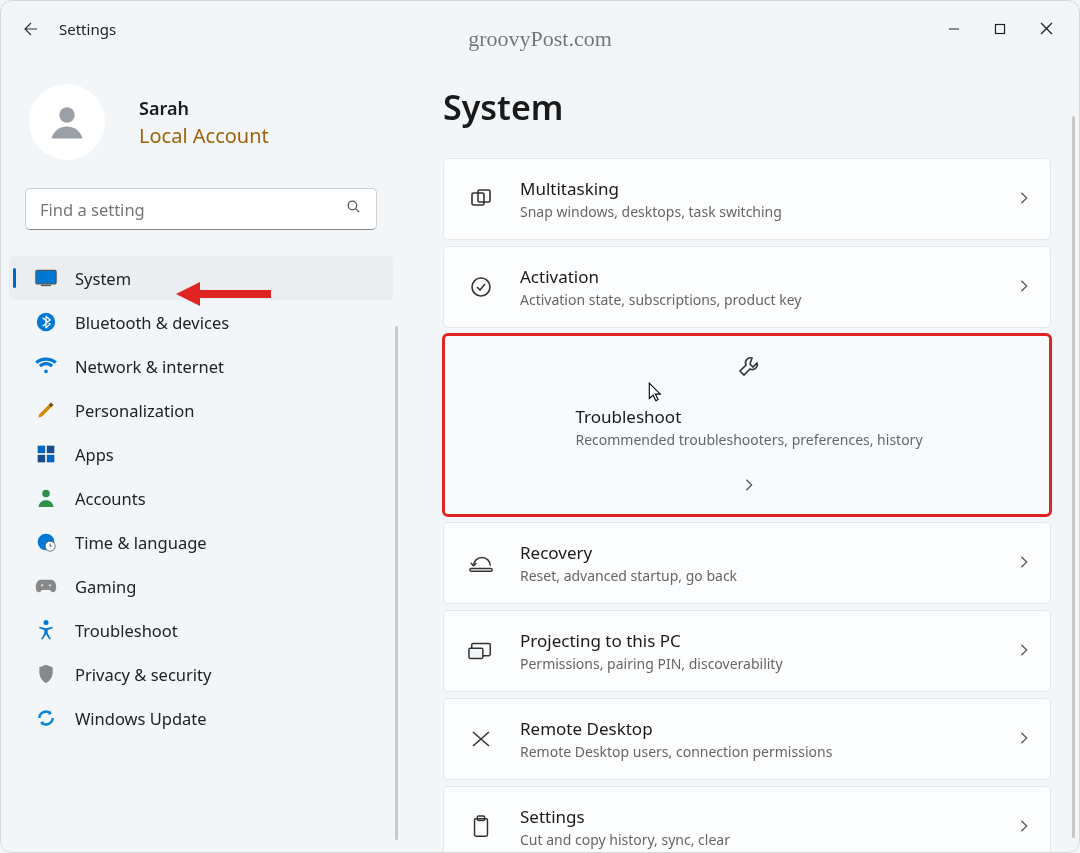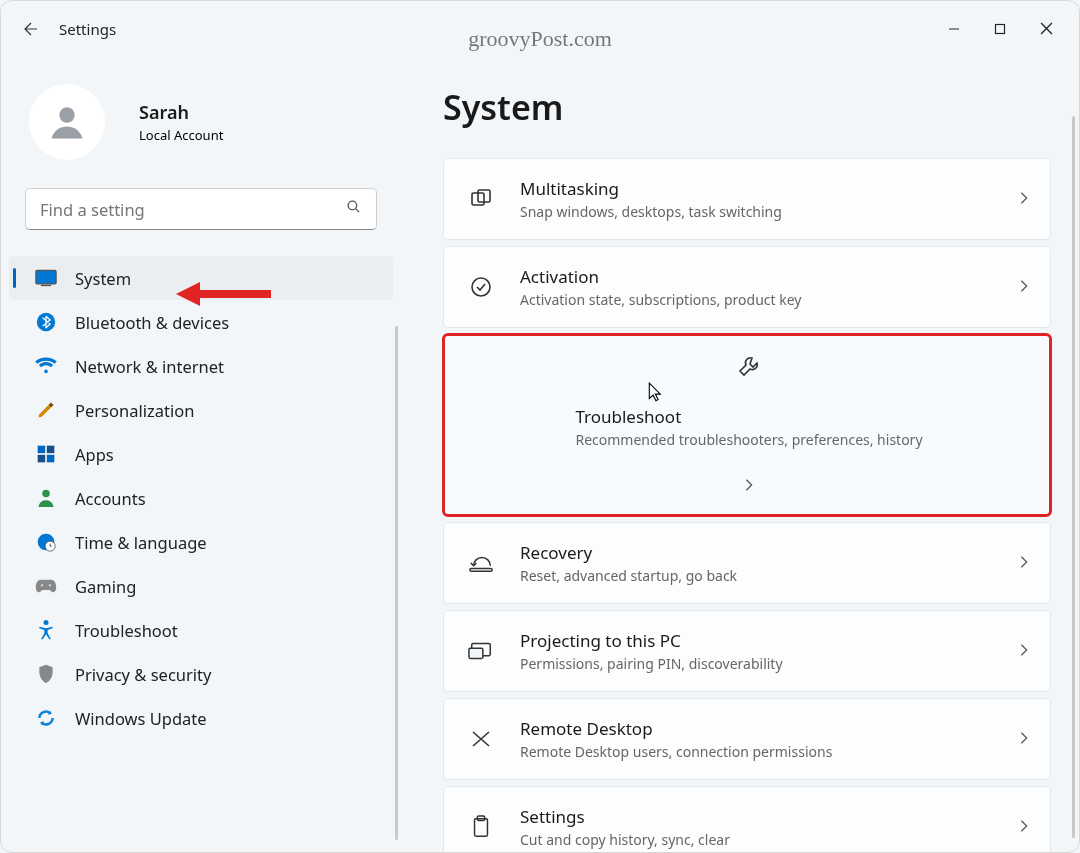--- a/index.html
+++ b/index.html
@@ -9,21 +9,21 @@
 .app-title { font-size: 15px; color:#222; margin-left: 8px; }
 .watermark { position:absolute; left:50%; top:25px; transform:translateX(-50%); font-family: Georgia, "Times New Roman", serif; font-size:22px; color:#777; }
 .win-controls { margin-left:auto; display:flex; gap:0; }
 .win-btn { width:46px; height:34px; display:flex; align-items:center; justify-content:center; color:#222; }
 .layout { display:flex; height: calc(100% - 55px); }
 .sidebar { width: 400px; padding: 10px 0 0 0; position:relative; }
 .profile { display:flex; align-items:center; gap:34px; padding: 18px 28px 28px 28px; }
 .avatar { width:76px; height:76px; border-radius:50%; background:#fff; display:flex; align-items:center; justify-content:center; }
 .avatar svg { width:44px; height:44px; }
 .profile-name { font-weight:600; font-size:18px; color:#1a1a1a; }
-.profile-sub { font-size:13px; color:#000000; margin-top:2px; }
+.profile-sub { font-size:20px; color:#a16207; margin-top:2px; }
 .search { margin: 0 24px 26px 24px; background:#fff; border:1px solid #d0d0d0; border-bottom:1.5px solid #888; border-radius:5px; display:flex; align-items:center; height:42px; padding:0 14px; }
 .search input { border:none; outline:none; flex:1; font-size:16.5px; color:#ef4444; background:transparent; }
 .search .mag { color:#555; }
 .nav { list-style:none; padding: 0 8px; }
 .nav-item { display:flex; align-items:center; gap:18px; height:44px; padding: 0 14px 0 26px; border-radius:5px; font-size:16.5px; color:#222; cursor:default; position:relative; }
 .nav-item.selected { background:#eaeef1; }
 .nav-item.selected::before { content:""; position:absolute; left:4px; top:12px; bottom:12px; width:3px; border-radius:2px; background:#0067c0; }
 .nav-icon { width:22px; height:22px; display:flex; align-items:center; justify-content:center; }
 .sidebar-scroll { position:absolute; right:3px; top:270px; bottom:12px; width:3px; background:#c9c9c9; border-radius:2px; }
 .content { flex:1; padding: 28px 28px 0 42px; overflow:hidden; position:relative; }

